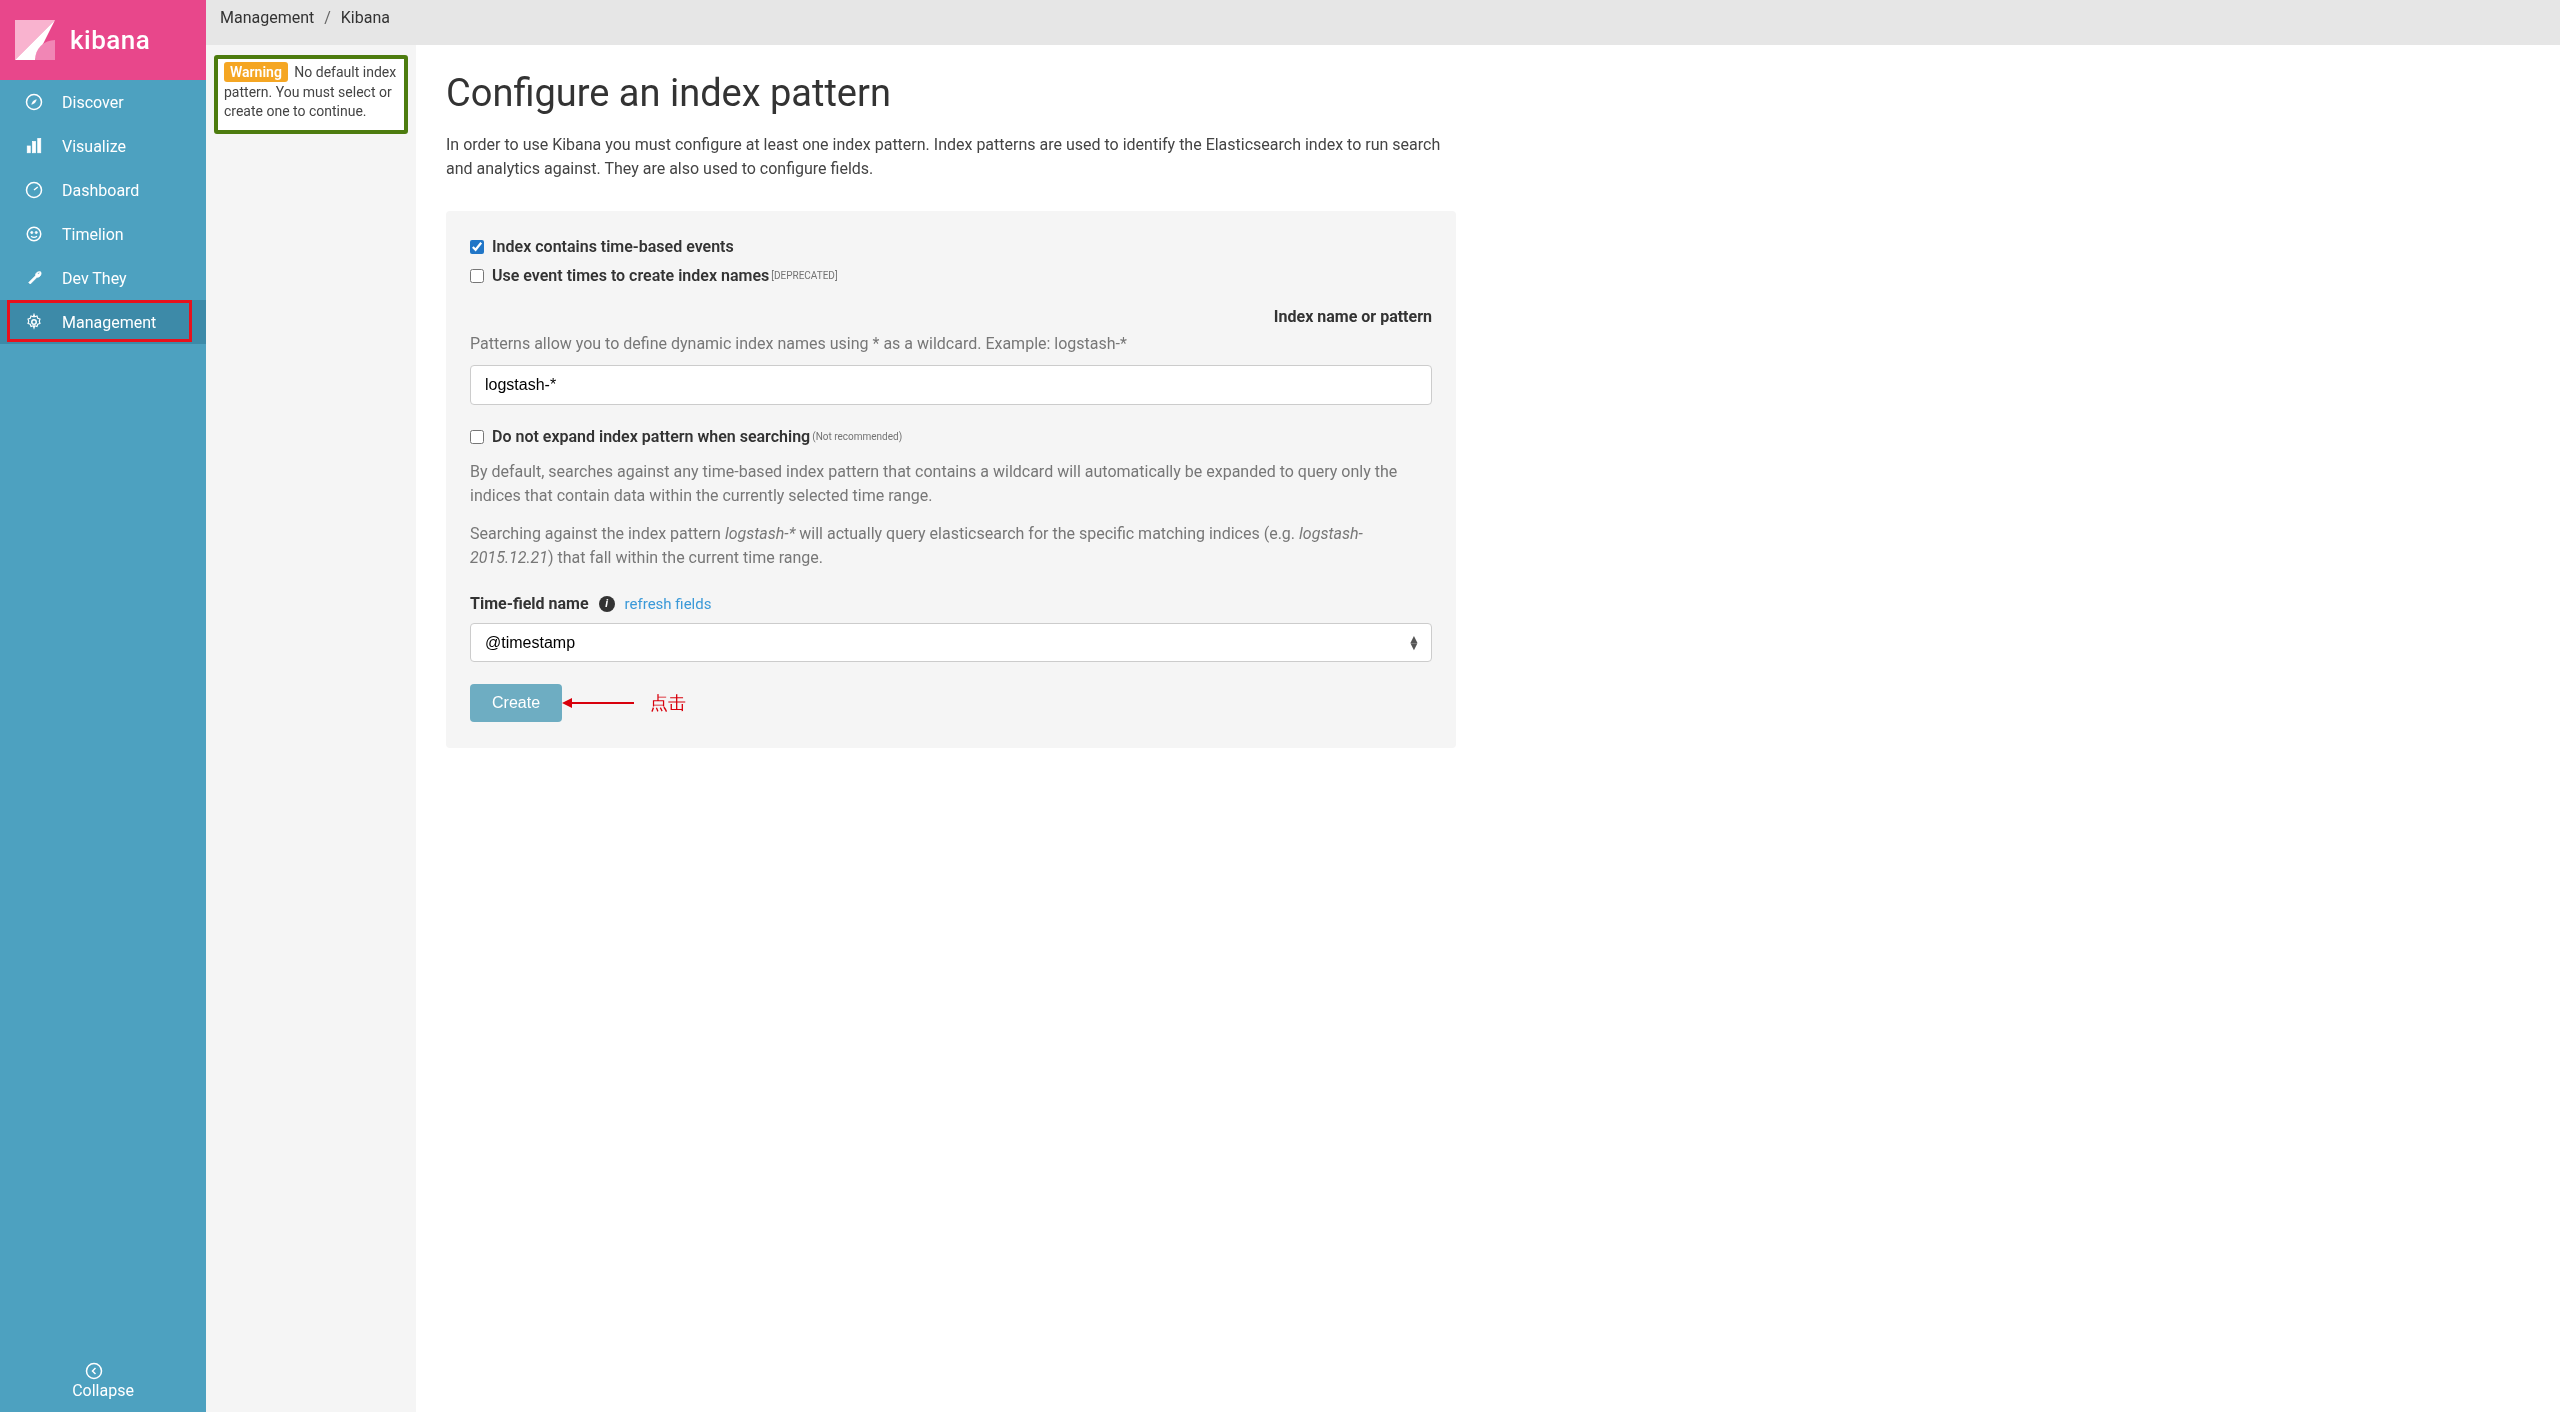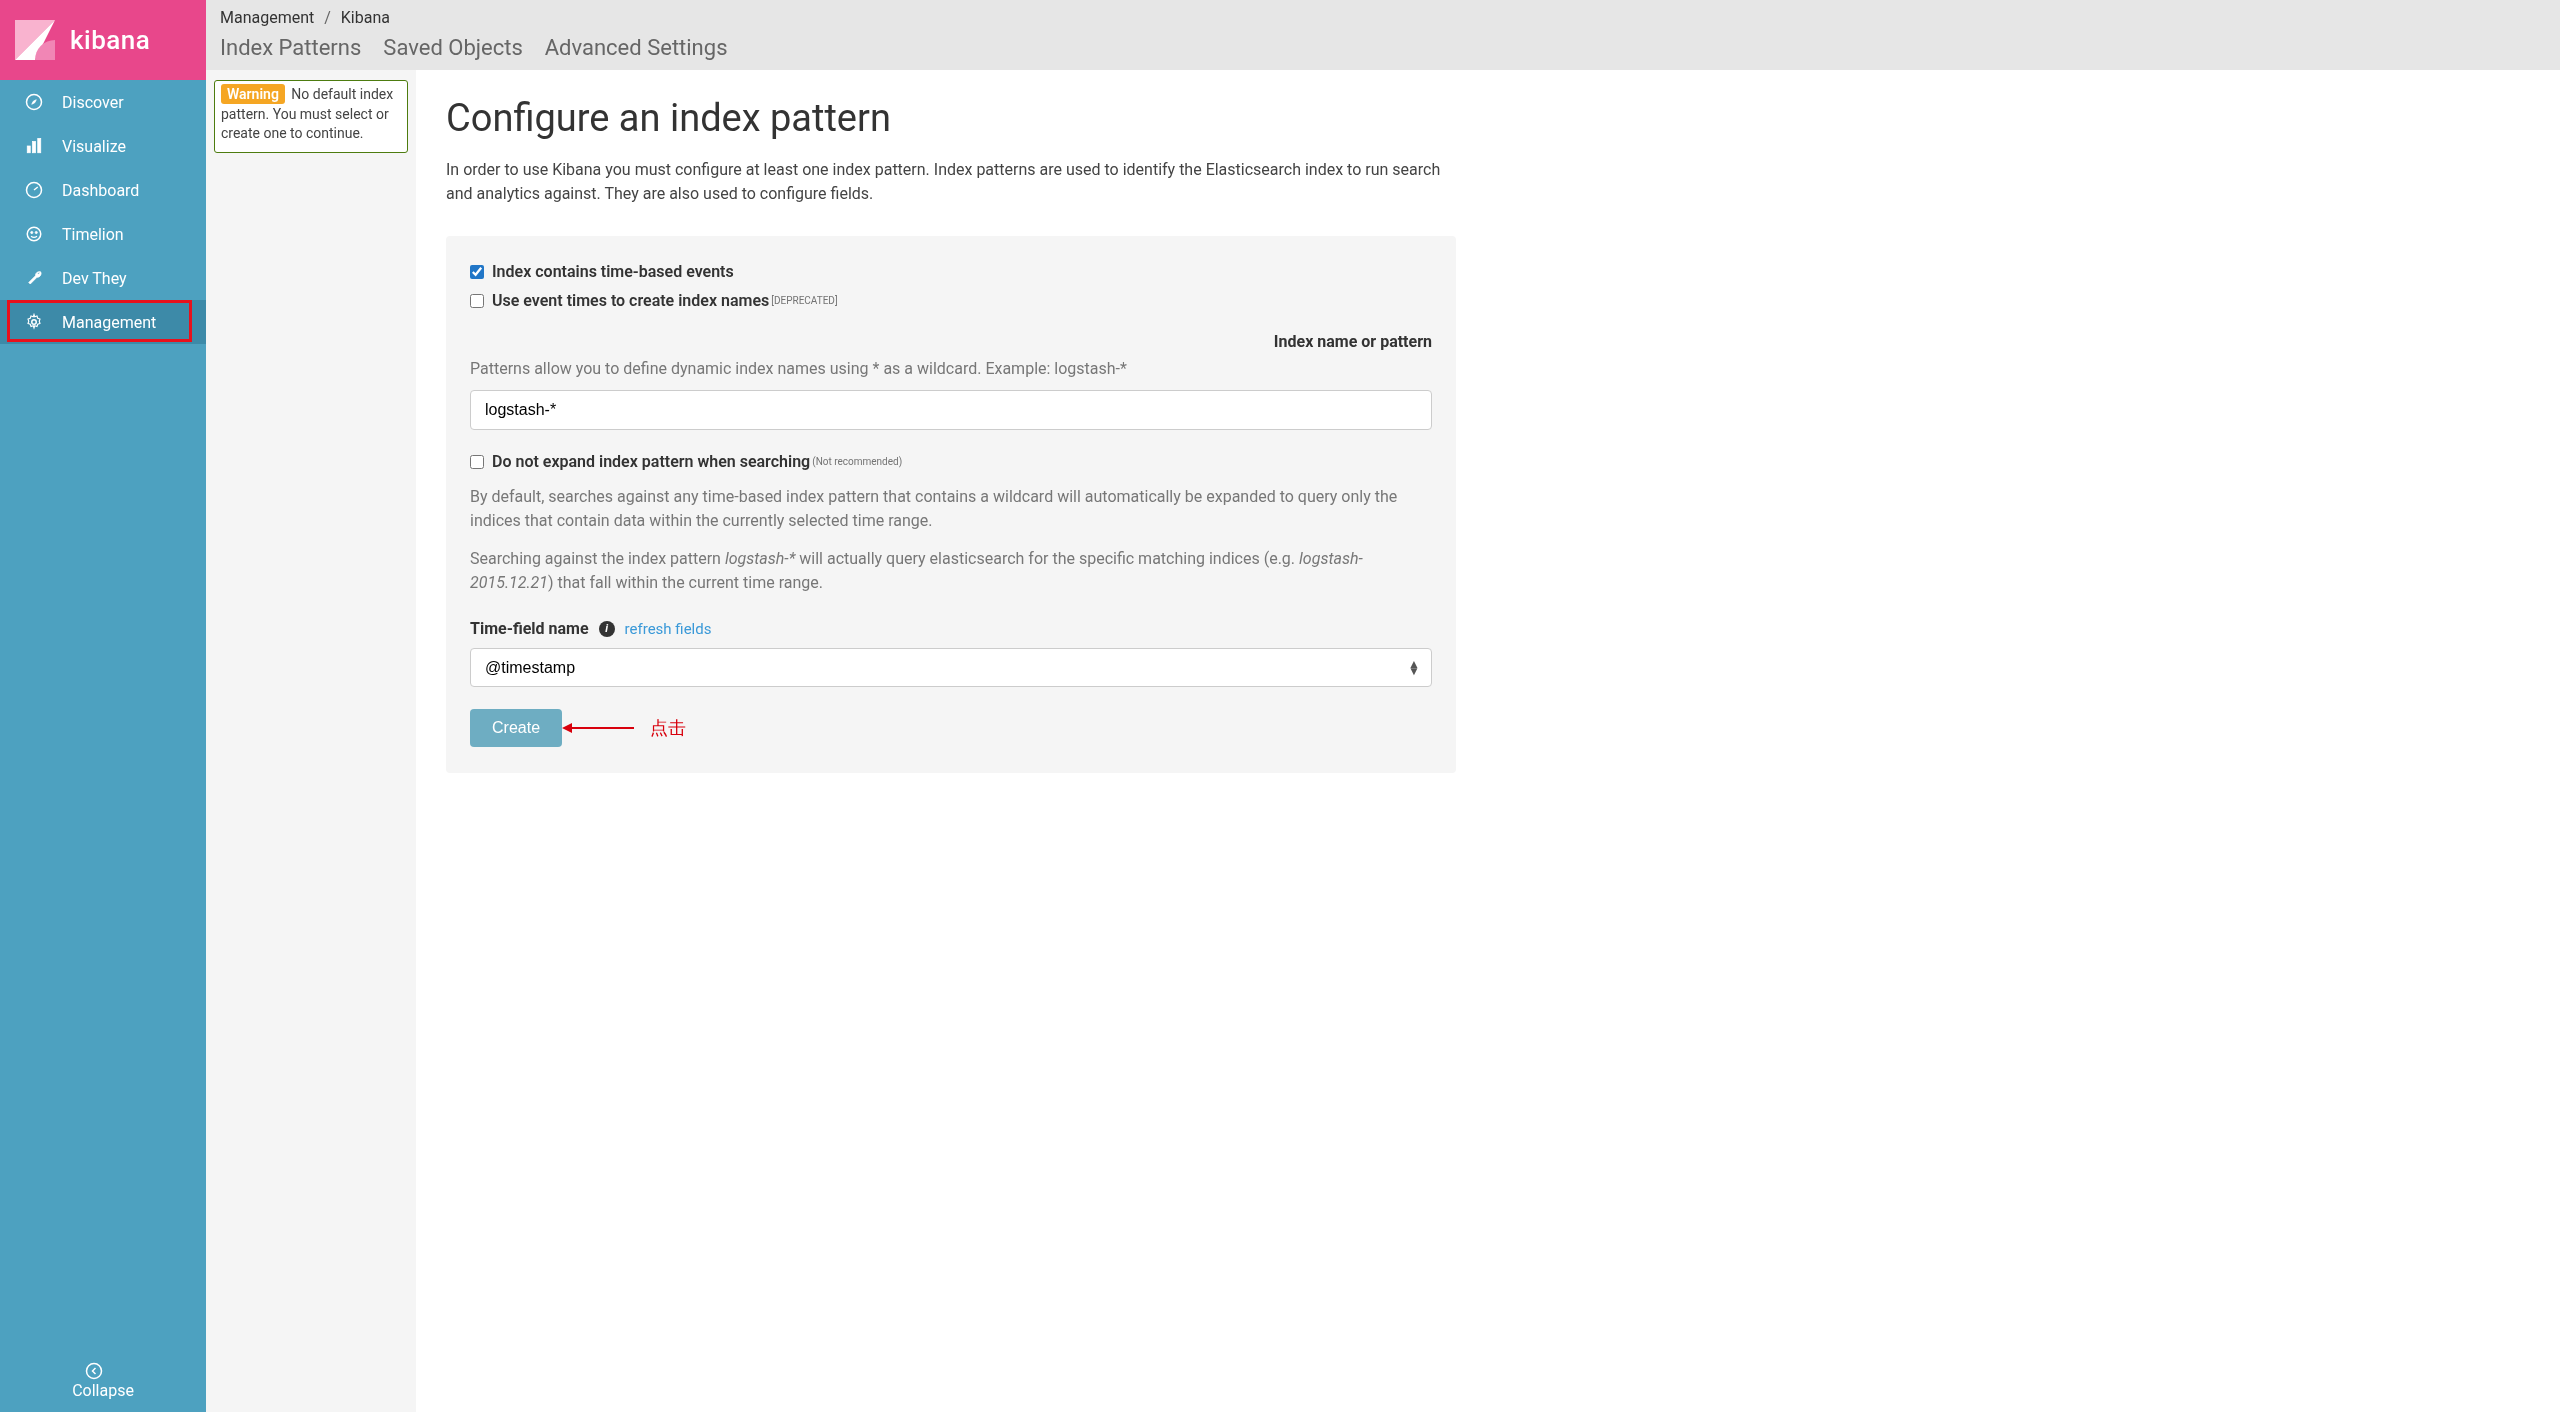--- a/index.html
+++ b/index.html
@@ -29,21 +29,21 @@
 
 .main { flex: 1; display: flex; flex-direction: column; overflow: auto; }
 .topbar { background: #e6e6e6; padding: 8px 14px 10px; }
 .breadcrumb { font-size: 16px; color: #333; margin-bottom: 8px; }
 .breadcrumb .sep { margin: 0 6px; color: #666; }
 .tabs-row { display: flex; gap: 22px; }
 .tab { font-size: 22px; color: #666; cursor: pointer; }
 
 .content-row { display: flex; flex: 1; }
 .left-panel { width: 210px; background: #f5f5f5; padding: 10px 8px; flex-shrink: 0; }
-.warning-box { background: #fff; border: 1px solid #4d7c0f; border-radius: 3px; padding: 4px 6px 8px; font-size: 14px; line-height: 1.4; color: #444; }
+.warning-box { background: #fff; border: 4px solid #4d7c0f; border-radius: 3px; padding: 4px 6px 8px; font-size: 14px; line-height: 1.4; color: #444; }
 .warning-badge { background: #f5a623; color: #fff; padding: 2px 6px; border-radius: 3px; font-weight: 600; margin-right: 3px; }
 
 .page-body { flex: 1; padding: 26px 30px; }
 .page-title { font-size: 38px; font-weight: 400; color: #333; margin-bottom: 18px; }
 .page-desc { font-size: 16px; color: #444; line-height: 1.5; max-width: 1010px; margin-bottom: 30px; }
 
 .form-panel { background: #f5f5f5; border-radius: 4px; padding: 26px 24px; max-width: 1010px; }
 .checkbox-row { display: flex; align-items: center; margin-bottom: 10px; }
 .checkbox-row input[type=checkbox] { width: 14px; height: 14px; margin-right: 8px; accent-color: #2176c7; }
 .checkbox-row .cblabel { font-size: 16px; font-weight: 600; color: #333; }
@@ -160,25 +160,20 @@
 
   <div class="highlight-box highlight-management"></div>
 
   <div class="main">
     <div class="topbar">
       <div class="breadcrumb">
         <span>Management</span>
         <span class="sep">/</span>
         <span>Kibana</span>
       </div>
-      <div class="tabs-row">
-        <span class="tab">Index Patterns</span>
-        <span class="tab">Saved Objects</span>
-        <span class="tab">Advanced Settings</span>
-      </div>
     </div>
 
     <div class="content-row">
       <div class="left-panel">
         <div class="warning-box">
           <span class="warning-badge">Warning</span>
           <span>No default index pattern. You must select or create one to continue.</span>
         </div>
       </div>
 

